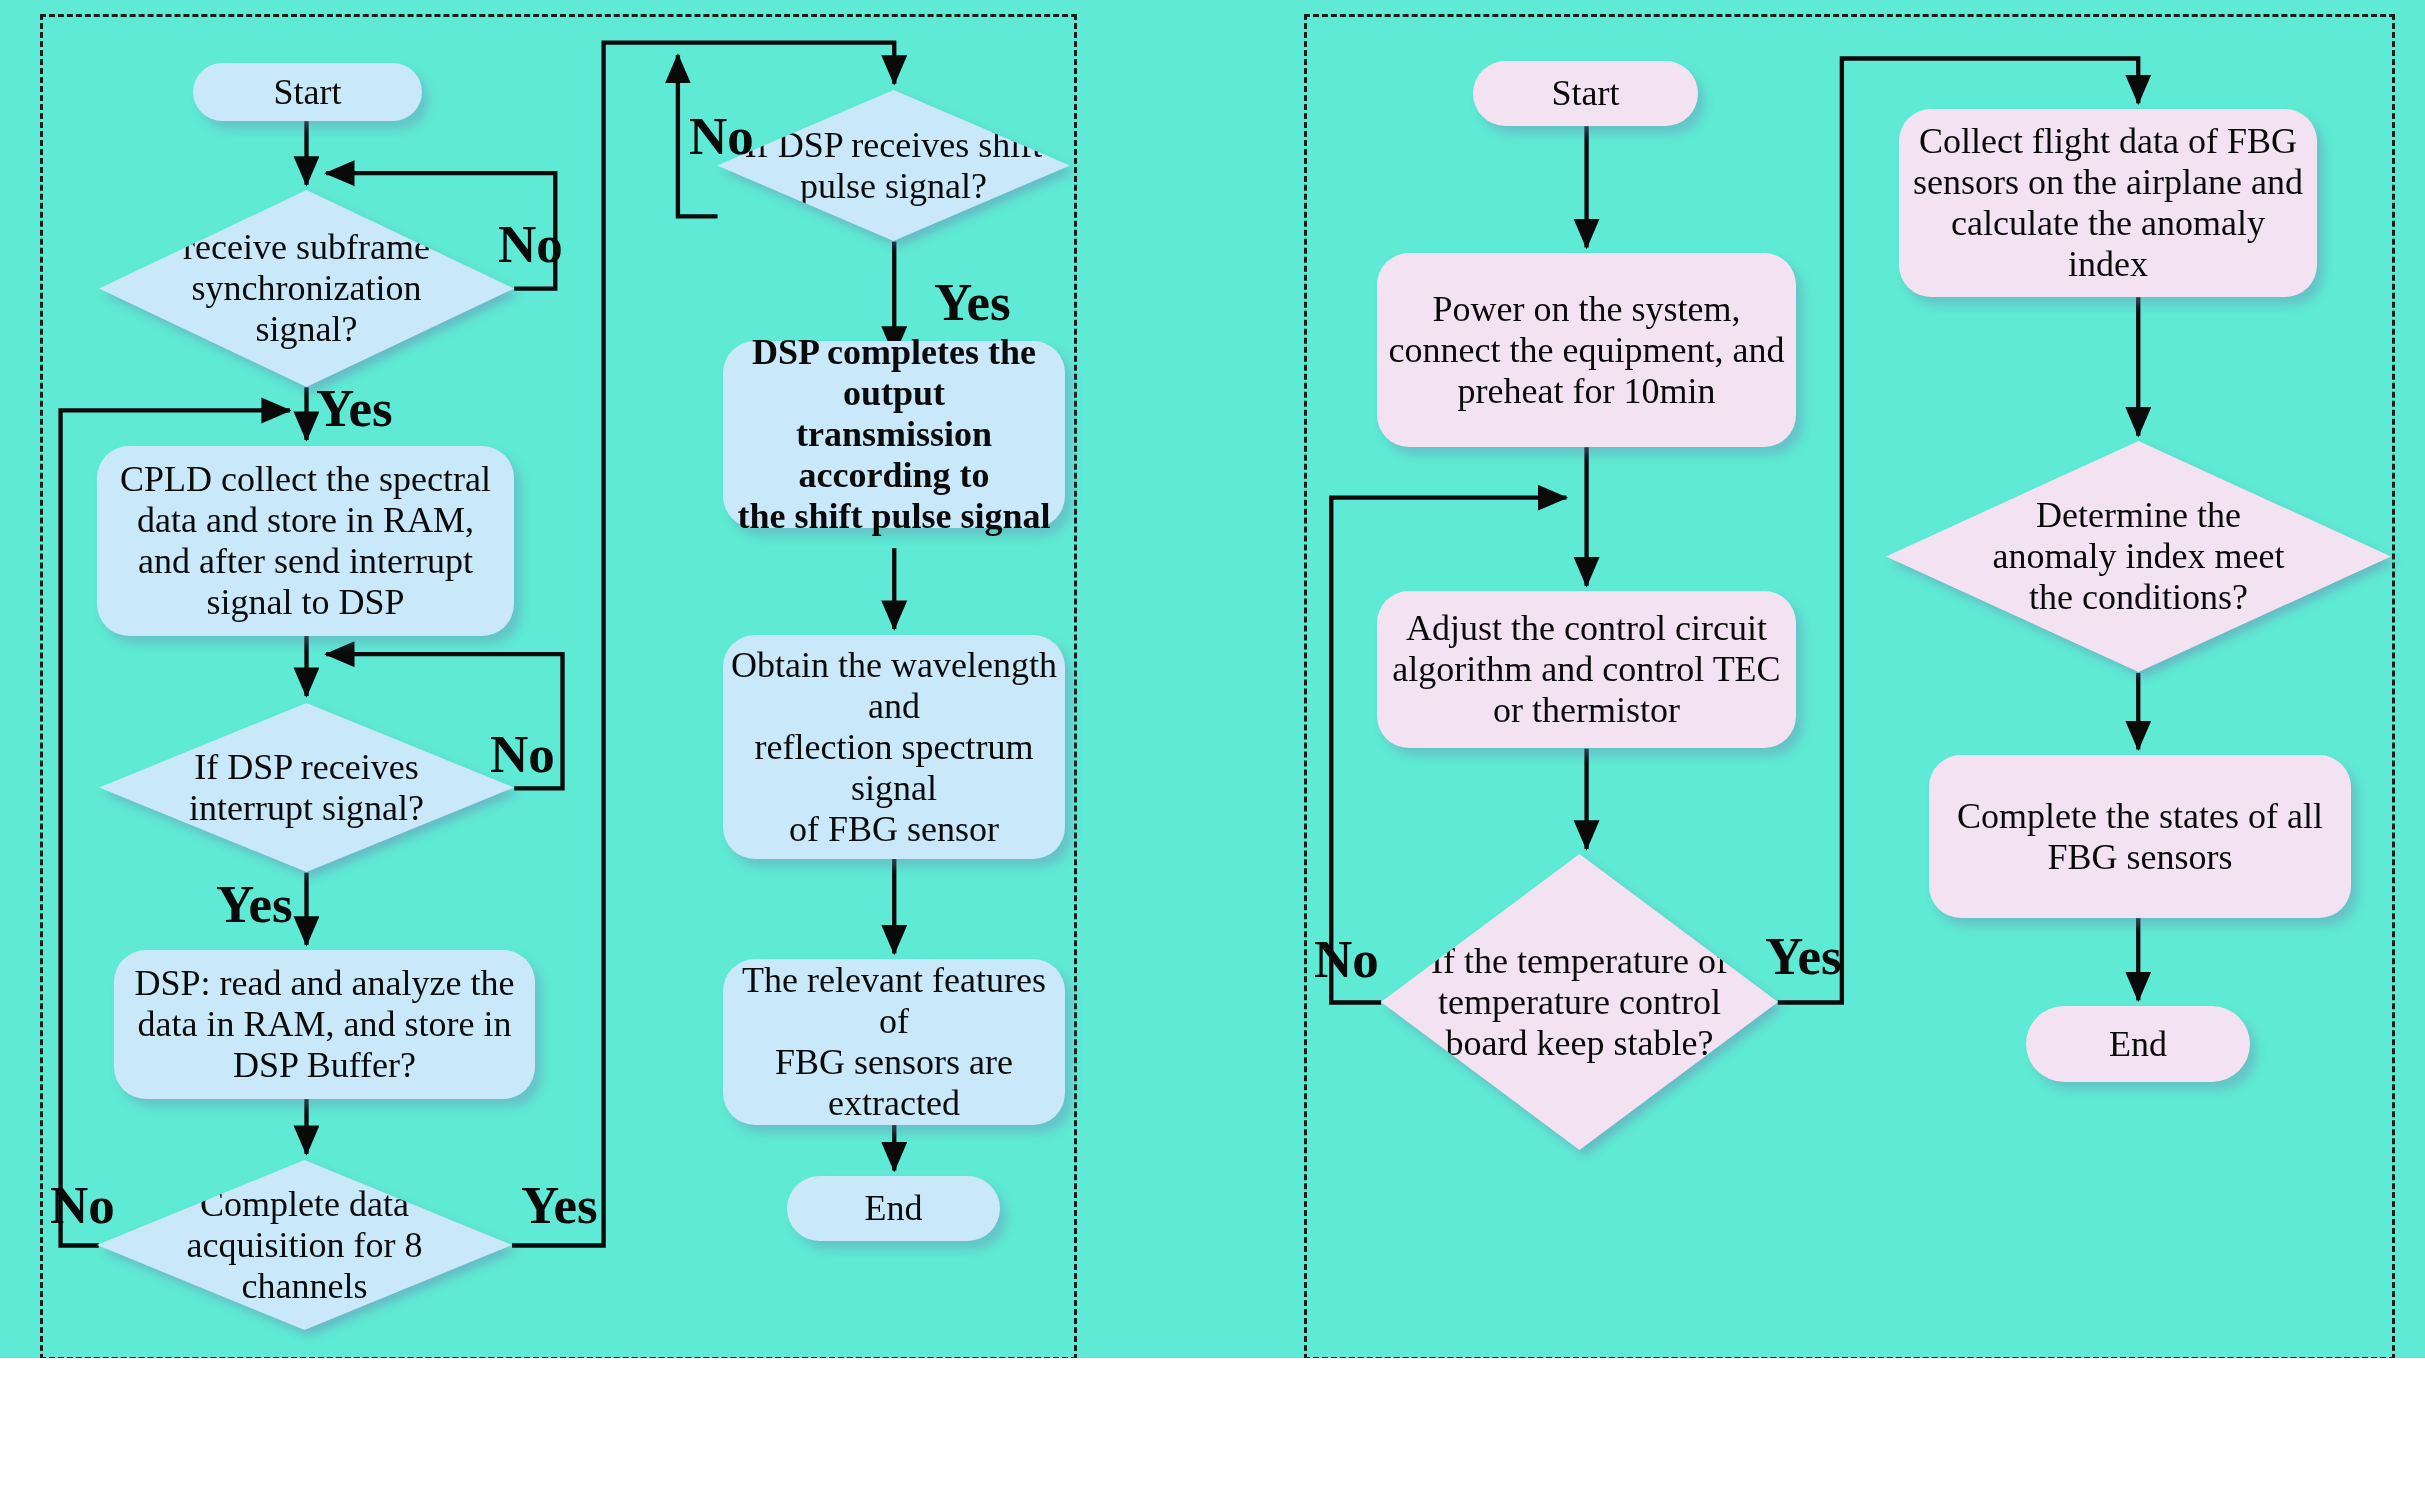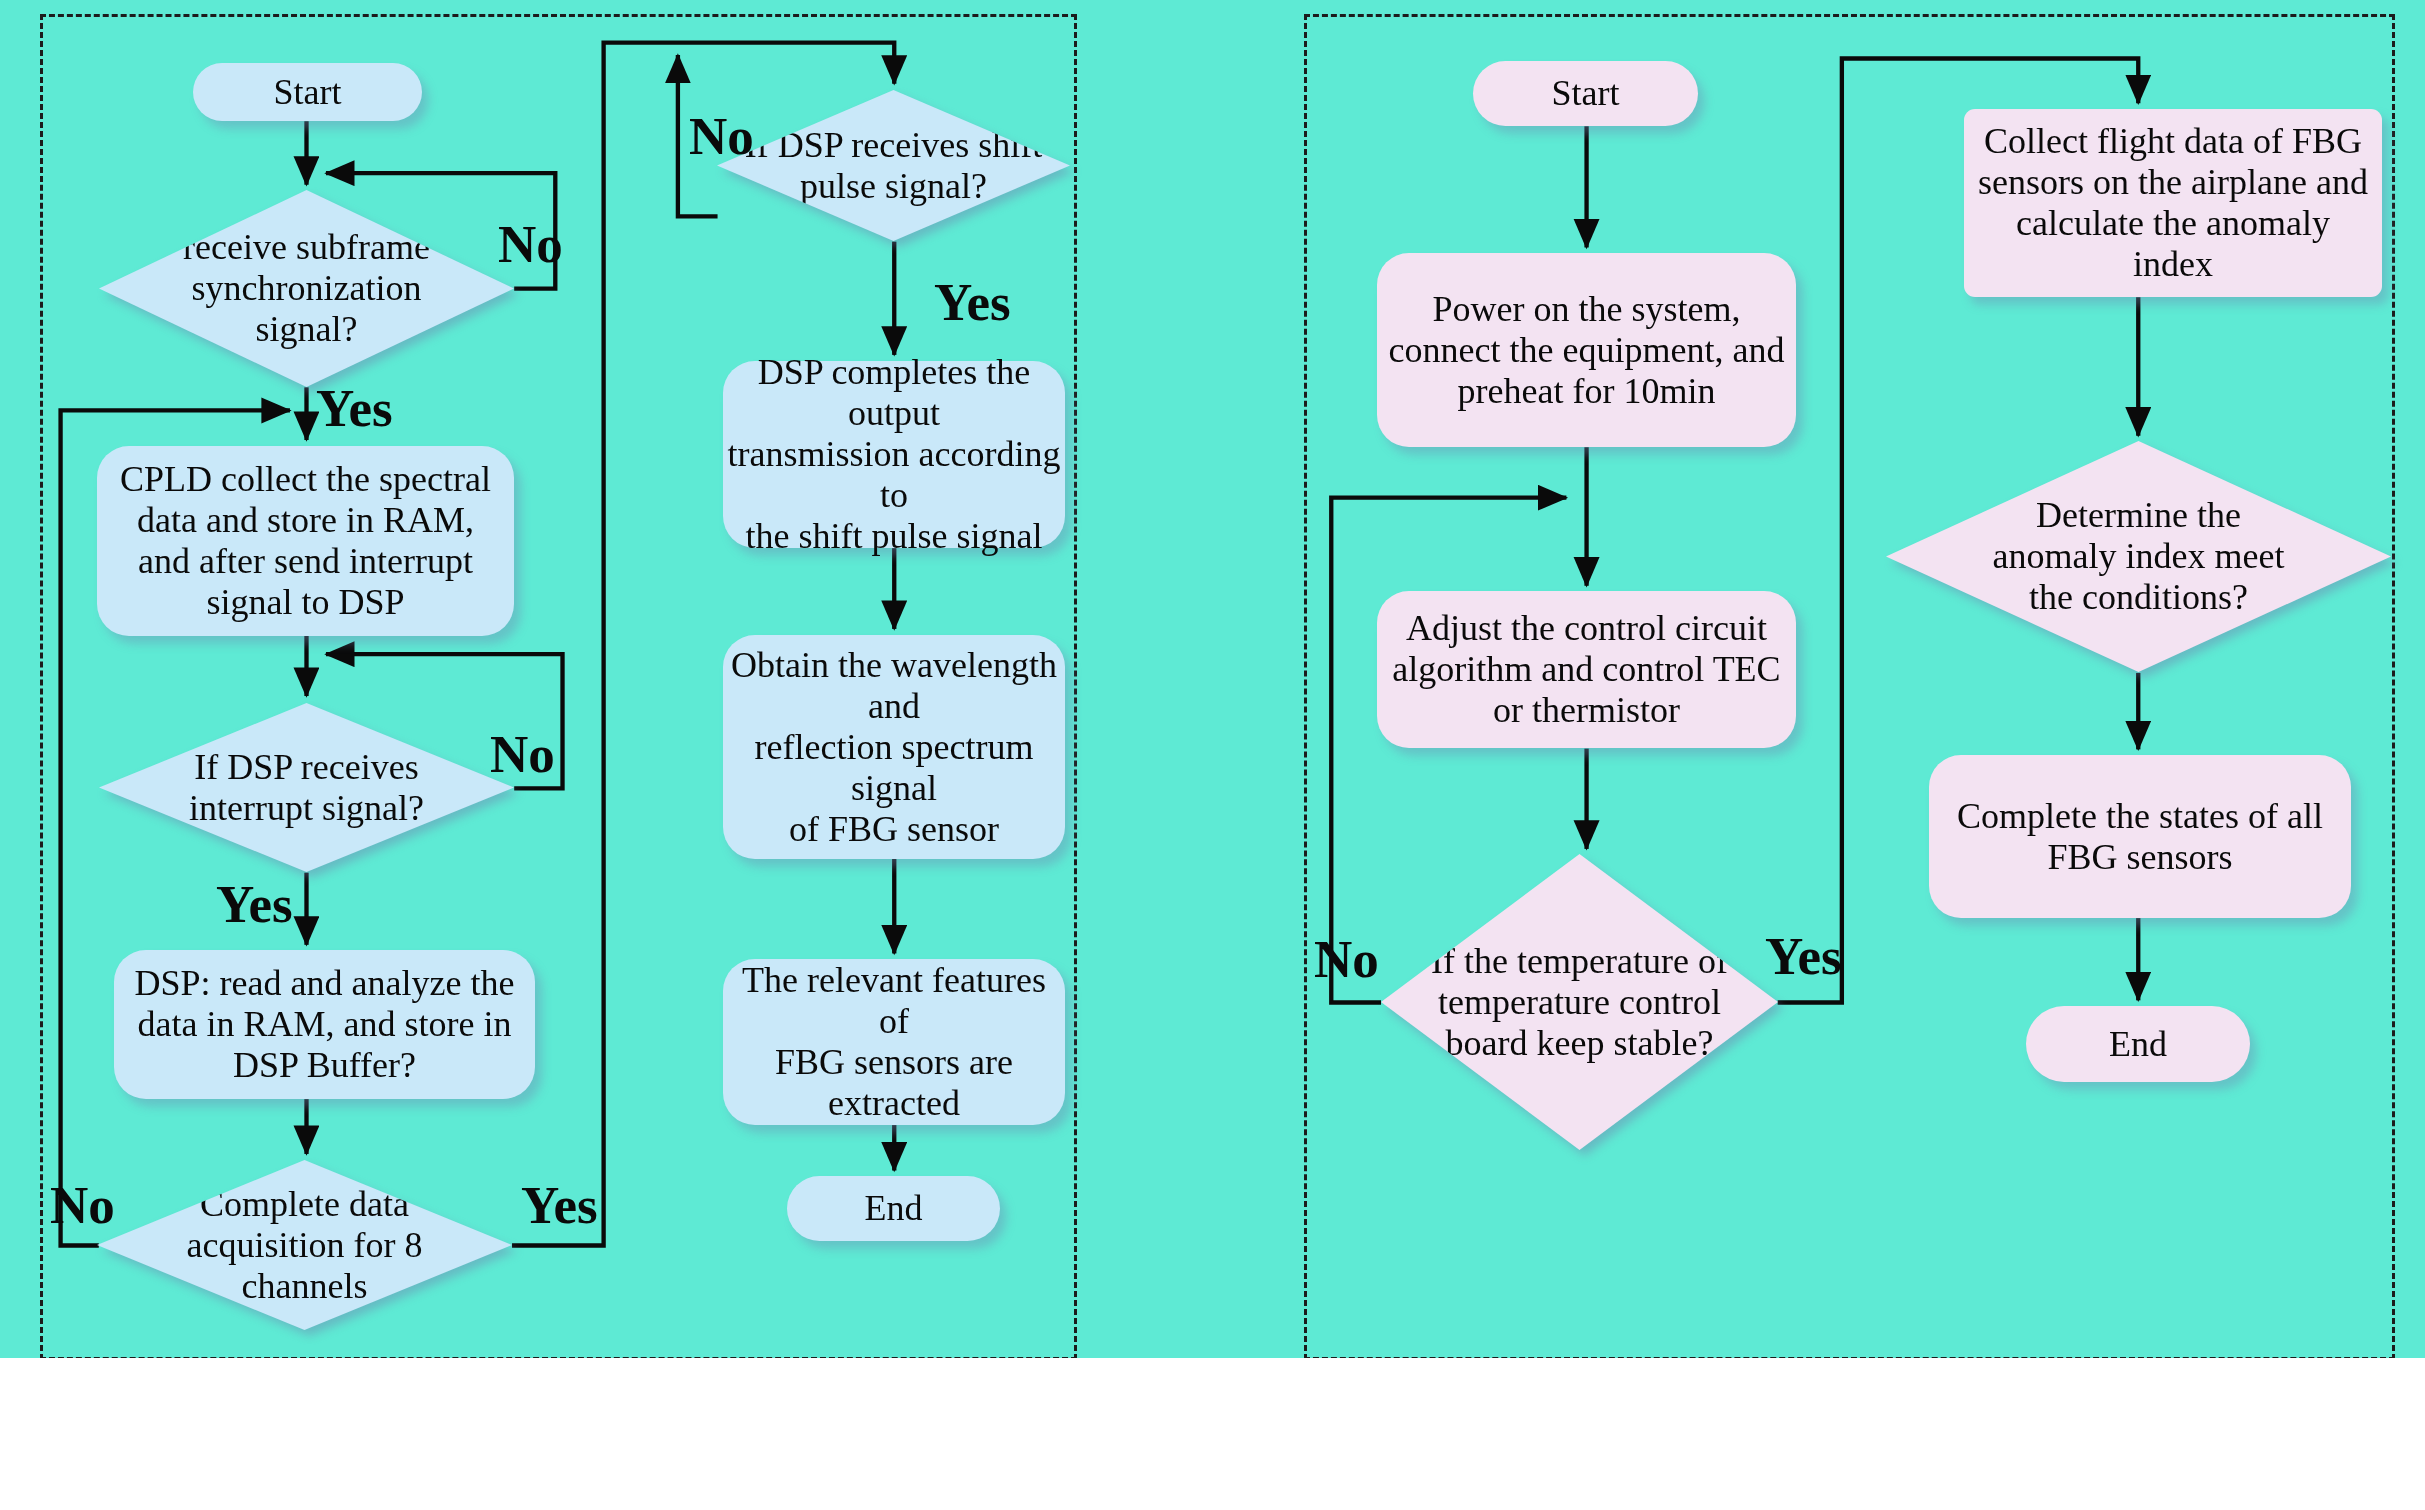--- a/index.html
+++ b/index.html
@@ -101,21 +101,21 @@
       </div>
   </div>
 
   <div class="dwrap" style="left:717px;top:90px;width:353px;height:151px;">
     <div class="diamond fill-a">
         <div class="node-text">If DSP receives shift
 pulse signal?</div>
       </div>
   </div>
 
-  <div class="node rect fill-a" style="left:723px;top:361px;width:342px;height:187px;">
+  <div class="node rect fill-a" style="left:723px;top:341px;width:342px;height:187px;font-weight:bold;">
     <div class="node-text">DSP completes the output
 transmission according to
 the shift pulse signal</div>
   </div>
 
   <div class="node rect fill-a" style="left:723px;top:959px;width:342px;height:166px;">
     <div class="node-text">The relevant features of
 FBG sensors are extracted</div>
   </div>
 
@@ -157,21 +157,21 @@
   </div>
 
   <div class="dwrap" style="left:1381px;top:854px;width:397px;height:296px;">
     <div class="diamond fill-b">
         <div class="node-text">If the temperature of
 temperature control
 board keep stable?</div>
       </div>
   </div>
 
-  <div class="node rect fill-b" style="left:1964px;top:109px;width:418px;height:188px;border-radius:11px;">
+  <div class="node rect fill-b" style="left:1899px;top:109px;width:418px;height:188px;">
     <div class="node-text">Collect flight data of FBG
 sensors on the airplane and
 calculate the anomaly
 index</div>
   </div>
 
   <div class="dwrap" style="left:1886px;top:441px;width:505px;height:231px;">
     <div class="diamond fill-b">
         <div class="node-text">Determine  the
 anomaly index meet

